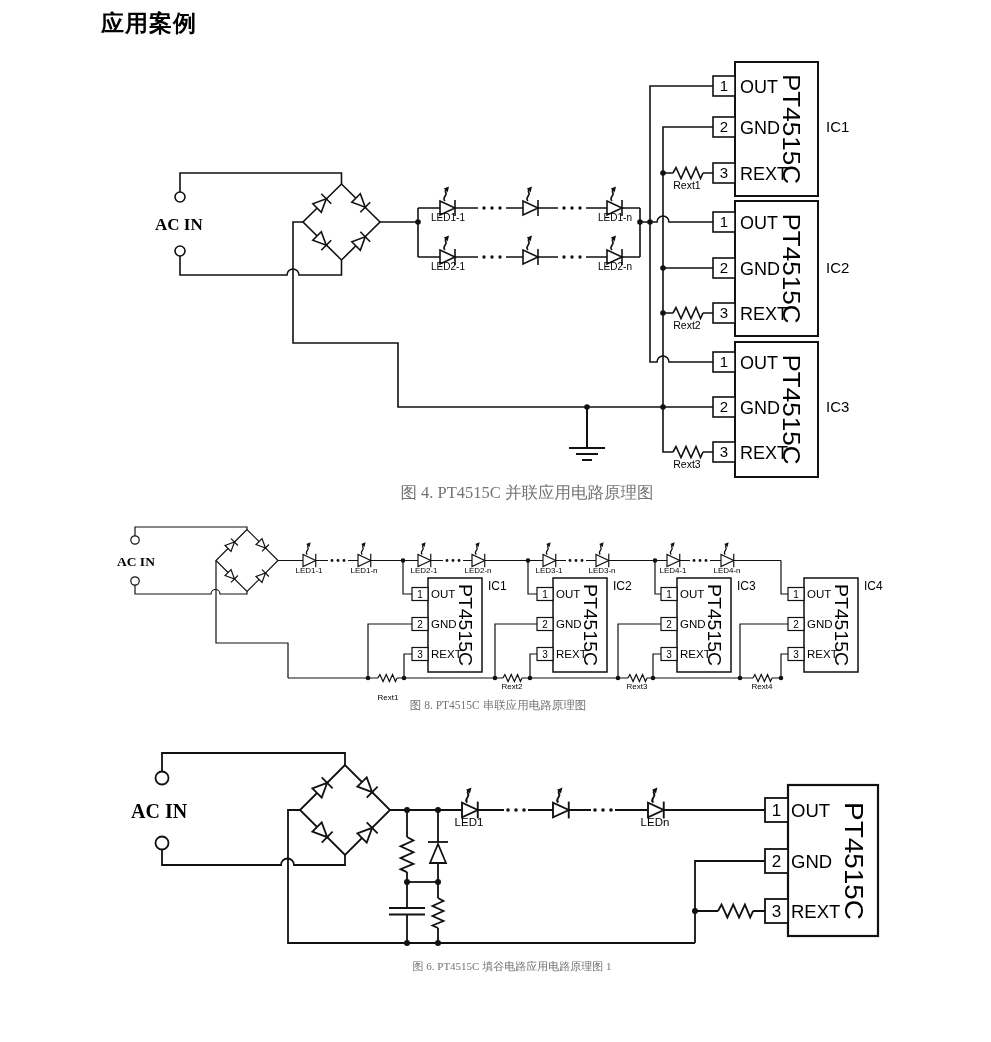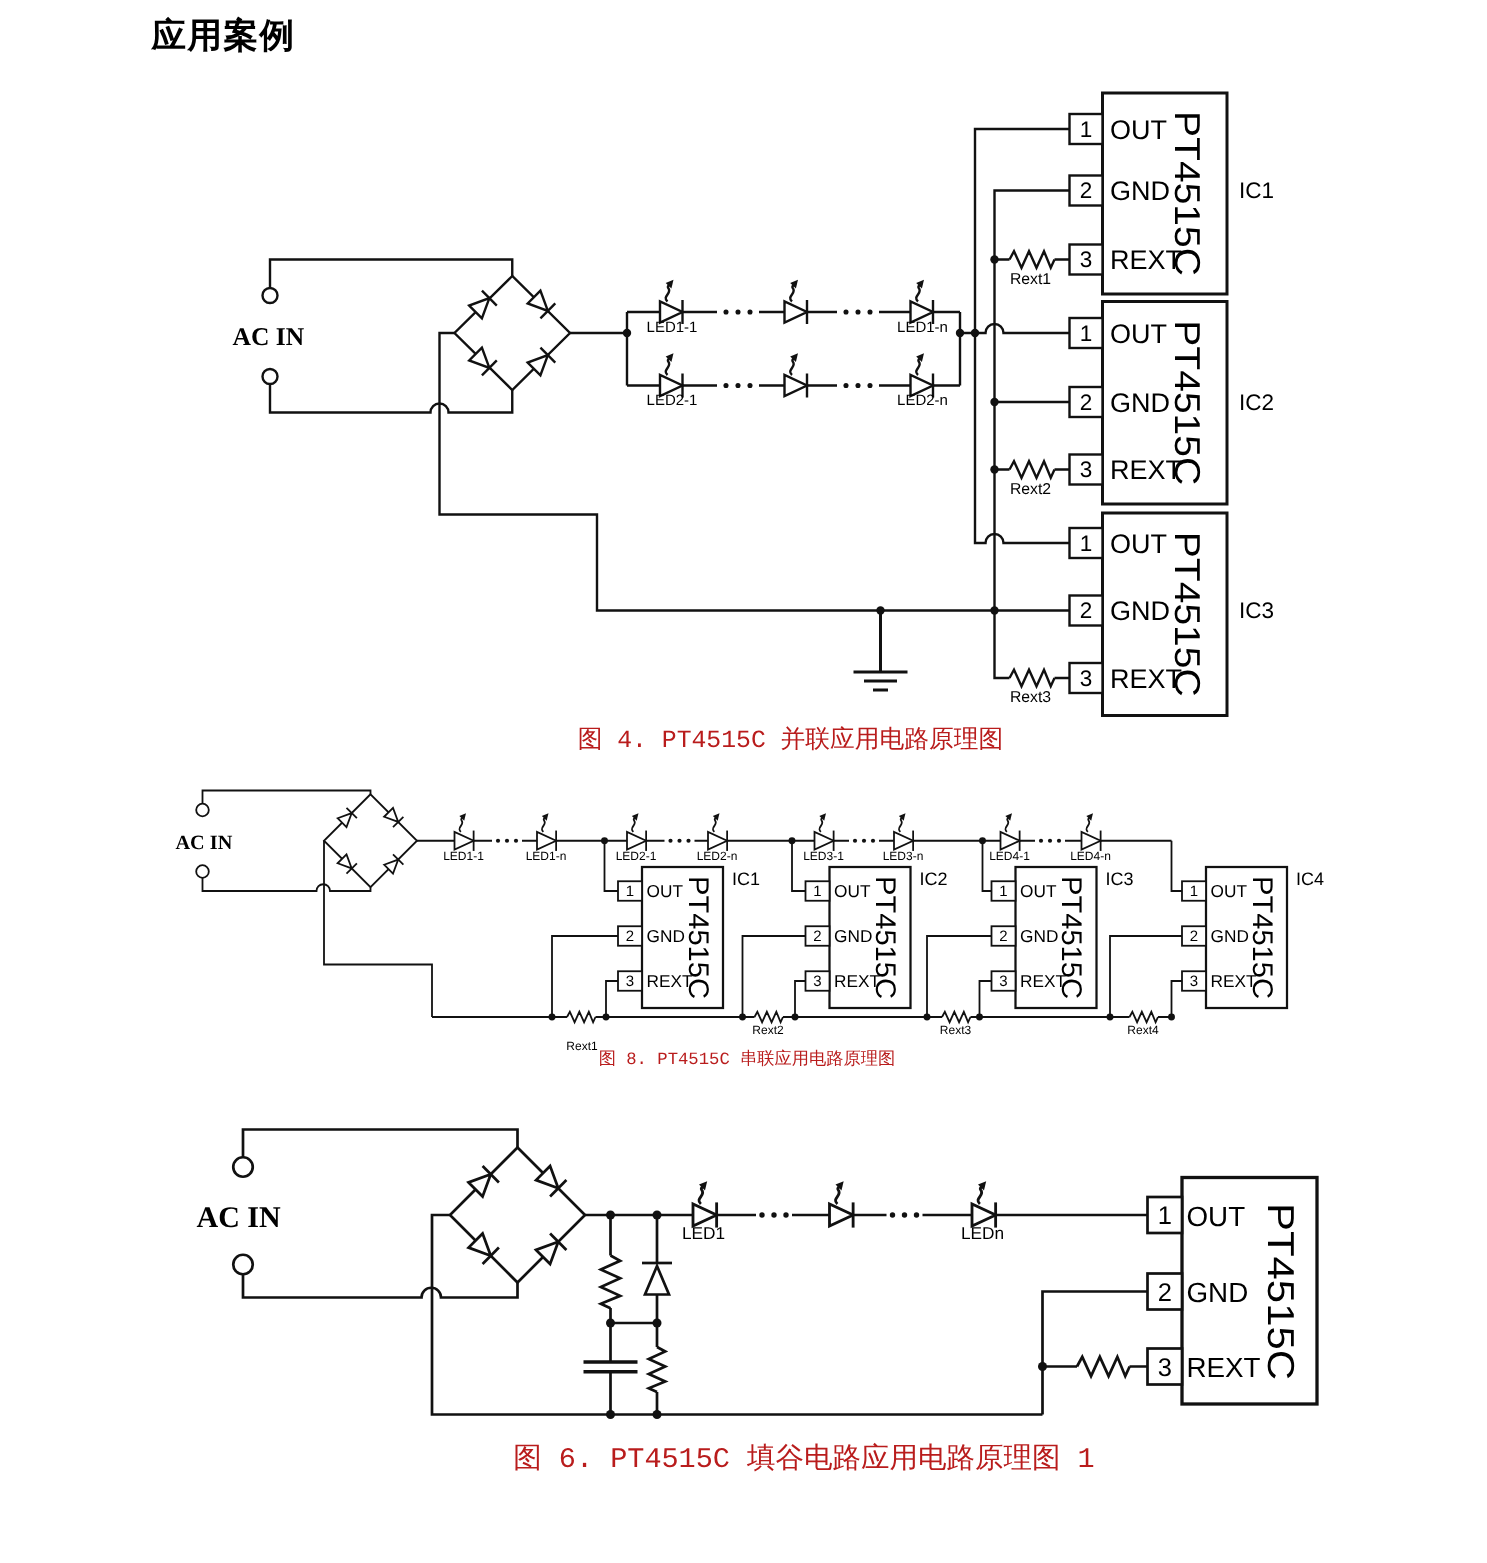--- a/index.html
+++ b/index.html
@@ -1,18 +1,18 @@
 <!DOCTYPE html>
 <html><head>
 <meta charset="utf-8">
 <style>
   html,body{margin:0;padding:0}
   body{position:relative;width:991px;height:1042px;background:#fff;overflow:hidden}
   .caption{position:absolute;transform:translateX(-50%);white-space:nowrap;
-           font-family:Liberation Mono, monospace;color:#b91c1c}
+           font-family:Liberation Serif, serif;color:#737373}
   #page-title{position:absolute;left:101px;top:8px;font-size:23px;font-weight:bold;
            font-family:Liberation Serif, serif;color:#000;letter-spacing:1px}
   svg{position:absolute;left:0;top:0}
   .txt{stroke:none;fill:#000;font-family:"Liberation Sans",sans-serif}
   .serif{stroke:none;fill:#000;font-family:"Liberation Serif",serif;font-weight:bold}
   .dot{fill:#111;stroke:none}
   .bx{fill:#fff}
   .term{fill:#fff}
 </style>
 </head>
@@ -361,13 +361,13 @@
       <text class="txt" x="791" y="817" font-size="18.5">OUT</text>
       <text class="txt" x="791" y="868" font-size="18.5">GND</text>
       <text class="txt" x="791" y="918" font-size="18.5">REXT</text>
       <text class="txt" transform="translate(845,861) rotate(90)" font-size="25" text-anchor="middle" textLength="118" lengthAdjust="spacingAndGlyphs">PT4515C</text>
     </g>
   </g>
 </svg>
 
 <div class="caption" style="left:527px;top:482px;font-size:16.5px">图 4. PT4515C 并联应用电路原理图</div>
 <div class="caption" style="left:498px;top:698px;font-size:11.5px">图 8. PT4515C 串联应用电路原理图</div>
-<div class="caption" style="left:536px;top:959px;font-size:19px">图 6. PT4515C 填谷电路应用电路原理图 1</div>
+<div class="caption" style="left:512px;top:959px;font-size:11px">图 6. PT4515C 填谷电路应用电路原理图 1</div>
 
 </body></html>

